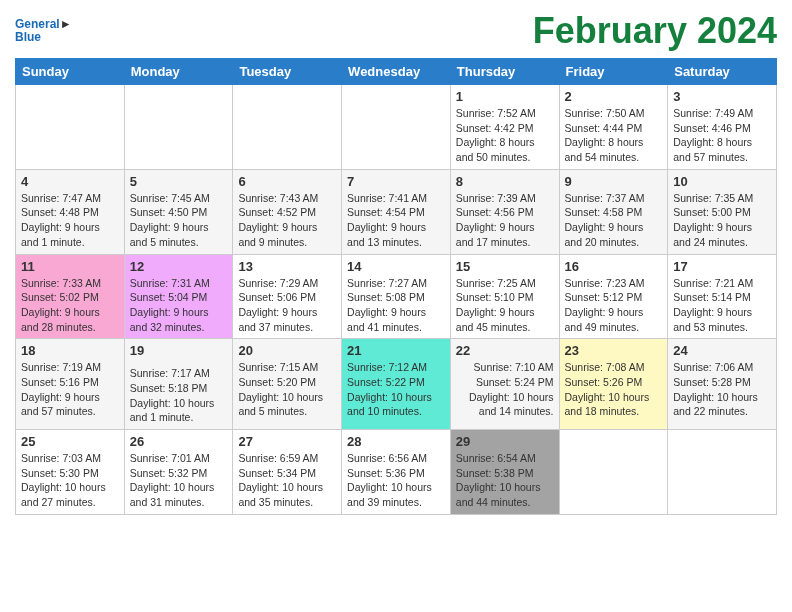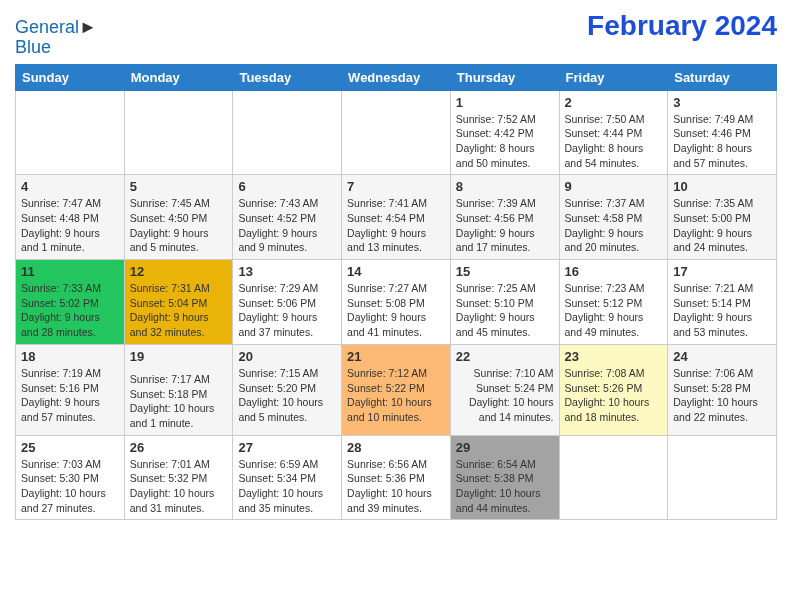--- a/index.html
+++ b/index.html
@@ -15,35 +15,35 @@
       justify-content: space-between;
       align-items: flex-start;
       margin-bottom: 6px;
     }
     .logo {
       display: flex;
       align-items: center;
       margin-top: 8px;
     }
     .logo-text {
-      font-size: 18px;
-      font-weight: normal;
+      font-size: 12px;
+      font-weight: bold;
       color: #333;
       line-height: 1.1;
     }
     .logo-text span {
       color: #1a6bb5;
     }
     .title-area {
       text-align: right;
     }
     .month-title {
-      font-size: 28px;
+      font-size: 36px;
       font-weight: bold;
-      color: #1d4ed8;
+      color: #15803d;
     }
     .location-title {
       font-size: 18px;
       color: #333;
       font-weight: normal;
     }
     .calendar {
       width: 100%;
       border-collapse: collapse;
       border: 1px solid #ccc;
@@ -188,28 +188,28 @@
         </td>
         <td style="background: rgb(245, 245, 245); margin-top: 12px;">
           <span class="day-num">10</span>
           <div class="day-info" style="white-space: pre-line;">Sunrise: 7:35 AM
 Sunset: 5:00 PM
 Daylight: 9 hours
 and 24 minutes.</div>
         </td>
       </tr>
       <tr>
-        <td style="background: #22c55e; margin-left: 22px;">
+        <td style="background: #f9a8d4; margin-left: 22px;">
           <span class="day-num">11</span>
           <div class="day-info" style="white-space: pre-line;">Sunrise: 7:33 AM
 Sunset: 5:02 PM
 Daylight: 9 hours
 and 28 minutes.</div>
         </td>
-        <td style="background: #eab308;">
+        <td style="background: #f0abfc;">
           <span class="day-num">12</span>
           <div class="day-info" style="white-space: pre-line;">Sunrise: 7:31 AM
 Sunset: 5:04 PM
 Daylight: 9 hours
 and 32 minutes.</div>
         </td>
         <td style="background: rgb(255, 255, 255);">
           <span class="day-num">13</span>
           <div class="day-info" style="white-space: pre-line;">Sunrise: 7:29 AM
 Sunset: 5:06 PM
@@ -260,21 +260,21 @@
 Daylight: 10 hours
 and 1 minute.</div>
         </td>
         <td style="background: rgb(245, 245, 245);">
           <span class="day-num">20</span>
           <div class="day-info" style="white-space: pre-line;">Sunrise: 7:15 AM
 Sunset: 5:20 PM
 Daylight: 10 hours
 and 5 minutes.</div>
         </td>
-        <td style="background: #fdba74;">
+        <td style="background: #5eead4;">
           <span class="day-num">21</span>
           <div class="day-info" style="white-space: pre-line;">Sunrise: 7:12 AM
 Sunset: 5:22 PM
 Daylight: 10 hours
 and 10 minutes.</div>
         </td>
         <td style="background: rgb(245, 245, 245);">
           <span class="day-num">22</span>
           <div class="day-info" style="white-space: pre-line; text-align: right;">Sunrise: 7:10 AM
 Sunset: 5:24 PM

